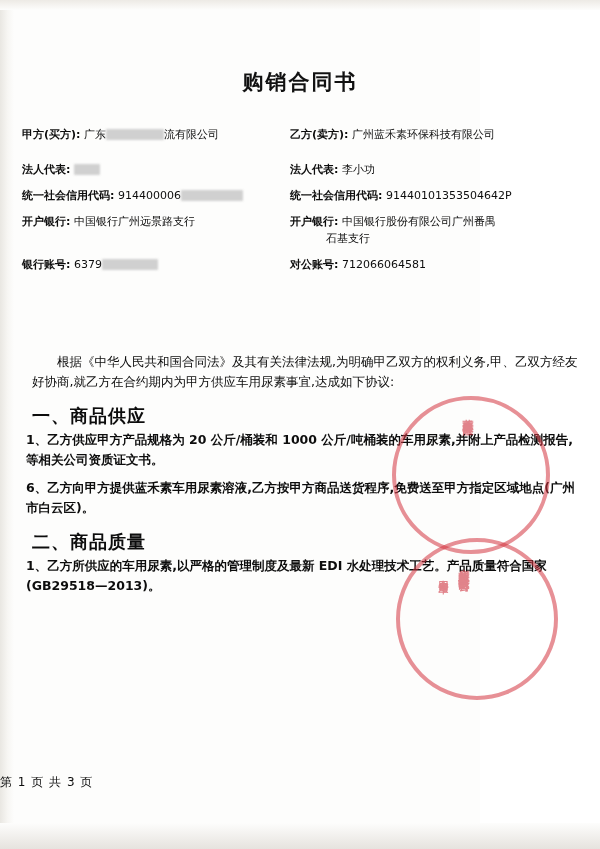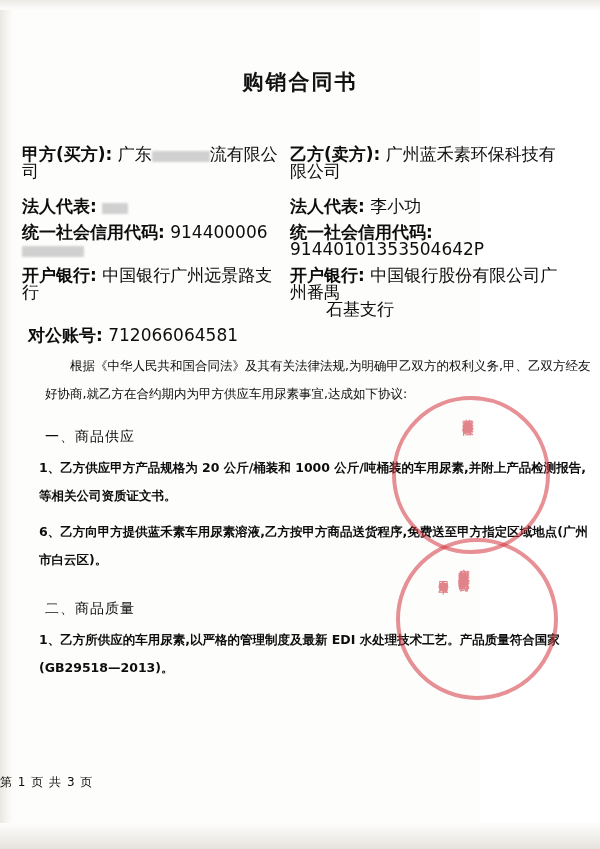--- a/index.html
+++ b/index.html
@@ -52,23 +52,22 @@
     font-weight: bold;
     letter-spacing: 2px;
     color: #111;
   }
 
   .parties {
     position: absolute;
     top: 126px;
     left: 28px;
     width: 548px;
-    font-size: 17px;
+    font-size: 11px;
     line-height: 17px;
-    margin-top: 20px;
   }
   .party-row {
     display: flex;
     margin-bottom: 9px;
   }
   .col-left {
     width: 268px;
     padding-right: 8px;
     box-sizing: border-box;
   }
@@ -88,32 +87,32 @@
     filter: blur(1.1px);
     opacity: .85;
   }
   .clip-left {
     
     margin-left: -6px;
   }
 
   .body-text {
     position: absolute;
-    left: 45px;
+    left: 32px;
     width: 548px;
     font-size: 12.5px;
-    line-height: 28px;
+    line-height: 20px;
   }
   .para {
     text-indent: 2em;
     margin: 0 0 2px 0;
   }
   .sec-head {
-    font-size: 14px;
-    font-weight: normal;
+    font-size: 18px;
+    font-weight: bold;
     margin: 14px 0 4px 0;
     letter-spacing: 1px;
   }
   .item {
     margin: 0 0 2px 0;
     margin-left: -6px;
     font-weight: bold;
   }
   .spacer-sm { height: 6px; }
 
@@ -217,37 +216,41 @@
         <span>中国银行广州远景路支行</span>
       </div>
       <div class="col-right">
         <span class="lbl">开户银行:</span>
         <span>中国银行股份有限公司广州番禺</span>
         <div style="padding-left:36px">石基支行</div>
       </div>
     </div>
 
     <div class="party-row">
+      <div class="col-left clip-left">
+        <span class="lbl">银行账号:</span>
+        <span>6379</span><span class="redact" style="width:56px"></span>
+      </div>
       <div class="col-right">
         <span class="lbl">对公账号:</span>
         <span>712066064581</span>
       </div>
     </div>
 
   </div>
 
   <div class="body-text" style="top:352px;">
     <p class="para">根据《中华人民共和国合同法》及其有关法律法规,为明确甲乙双方的权利义务,甲、乙双方经友好协商,就乙方在合约期内为甲方供应车用尿素事宜,达成如下协议:</p>
 
     <div class="sec-head">一、商品供应</div>
     <p class="item">1、乙方供应甲方产品规格为 20 公斤/桶装和 1000 公斤/吨桶装的车用尿素,并附上产品检测报告,等相关公司资质证文书。</p>
     <div class="spacer-sm"></div>
     <p class="item">6、乙方向甲方提供蓝禾素车用尿素溶液,乙方按甲方商品送货程序,免费送至甲方指定区域地点(广州市白云区)。</p>
 
-    <div class="sec-head" style="margin-top:20px">二、商品质量</div>
+    <div class="sec-head" style="margin-top:14px">二、商品质量</div>
     <p class="item">1、乙方所供应的车用尿素,以严格的管理制度及最新 EDI 水处理技术工艺。产品质量符合国家(GB29518—2013)。</p>
   </div>
 
   <div class="seal seal-1"></div>
   <div class="seal seal-2"></div>
   <div class="seal-text seal-text-1">蓝禾素环保有限</div>
   <div class="seal-text seal-text-2">广州蓝禾素环保科技有限公司</div>
   <div class="seal-text seal-text-3">合同专用章</div>
 
   <div class="footer">第 1 页 共 3 页</div>

